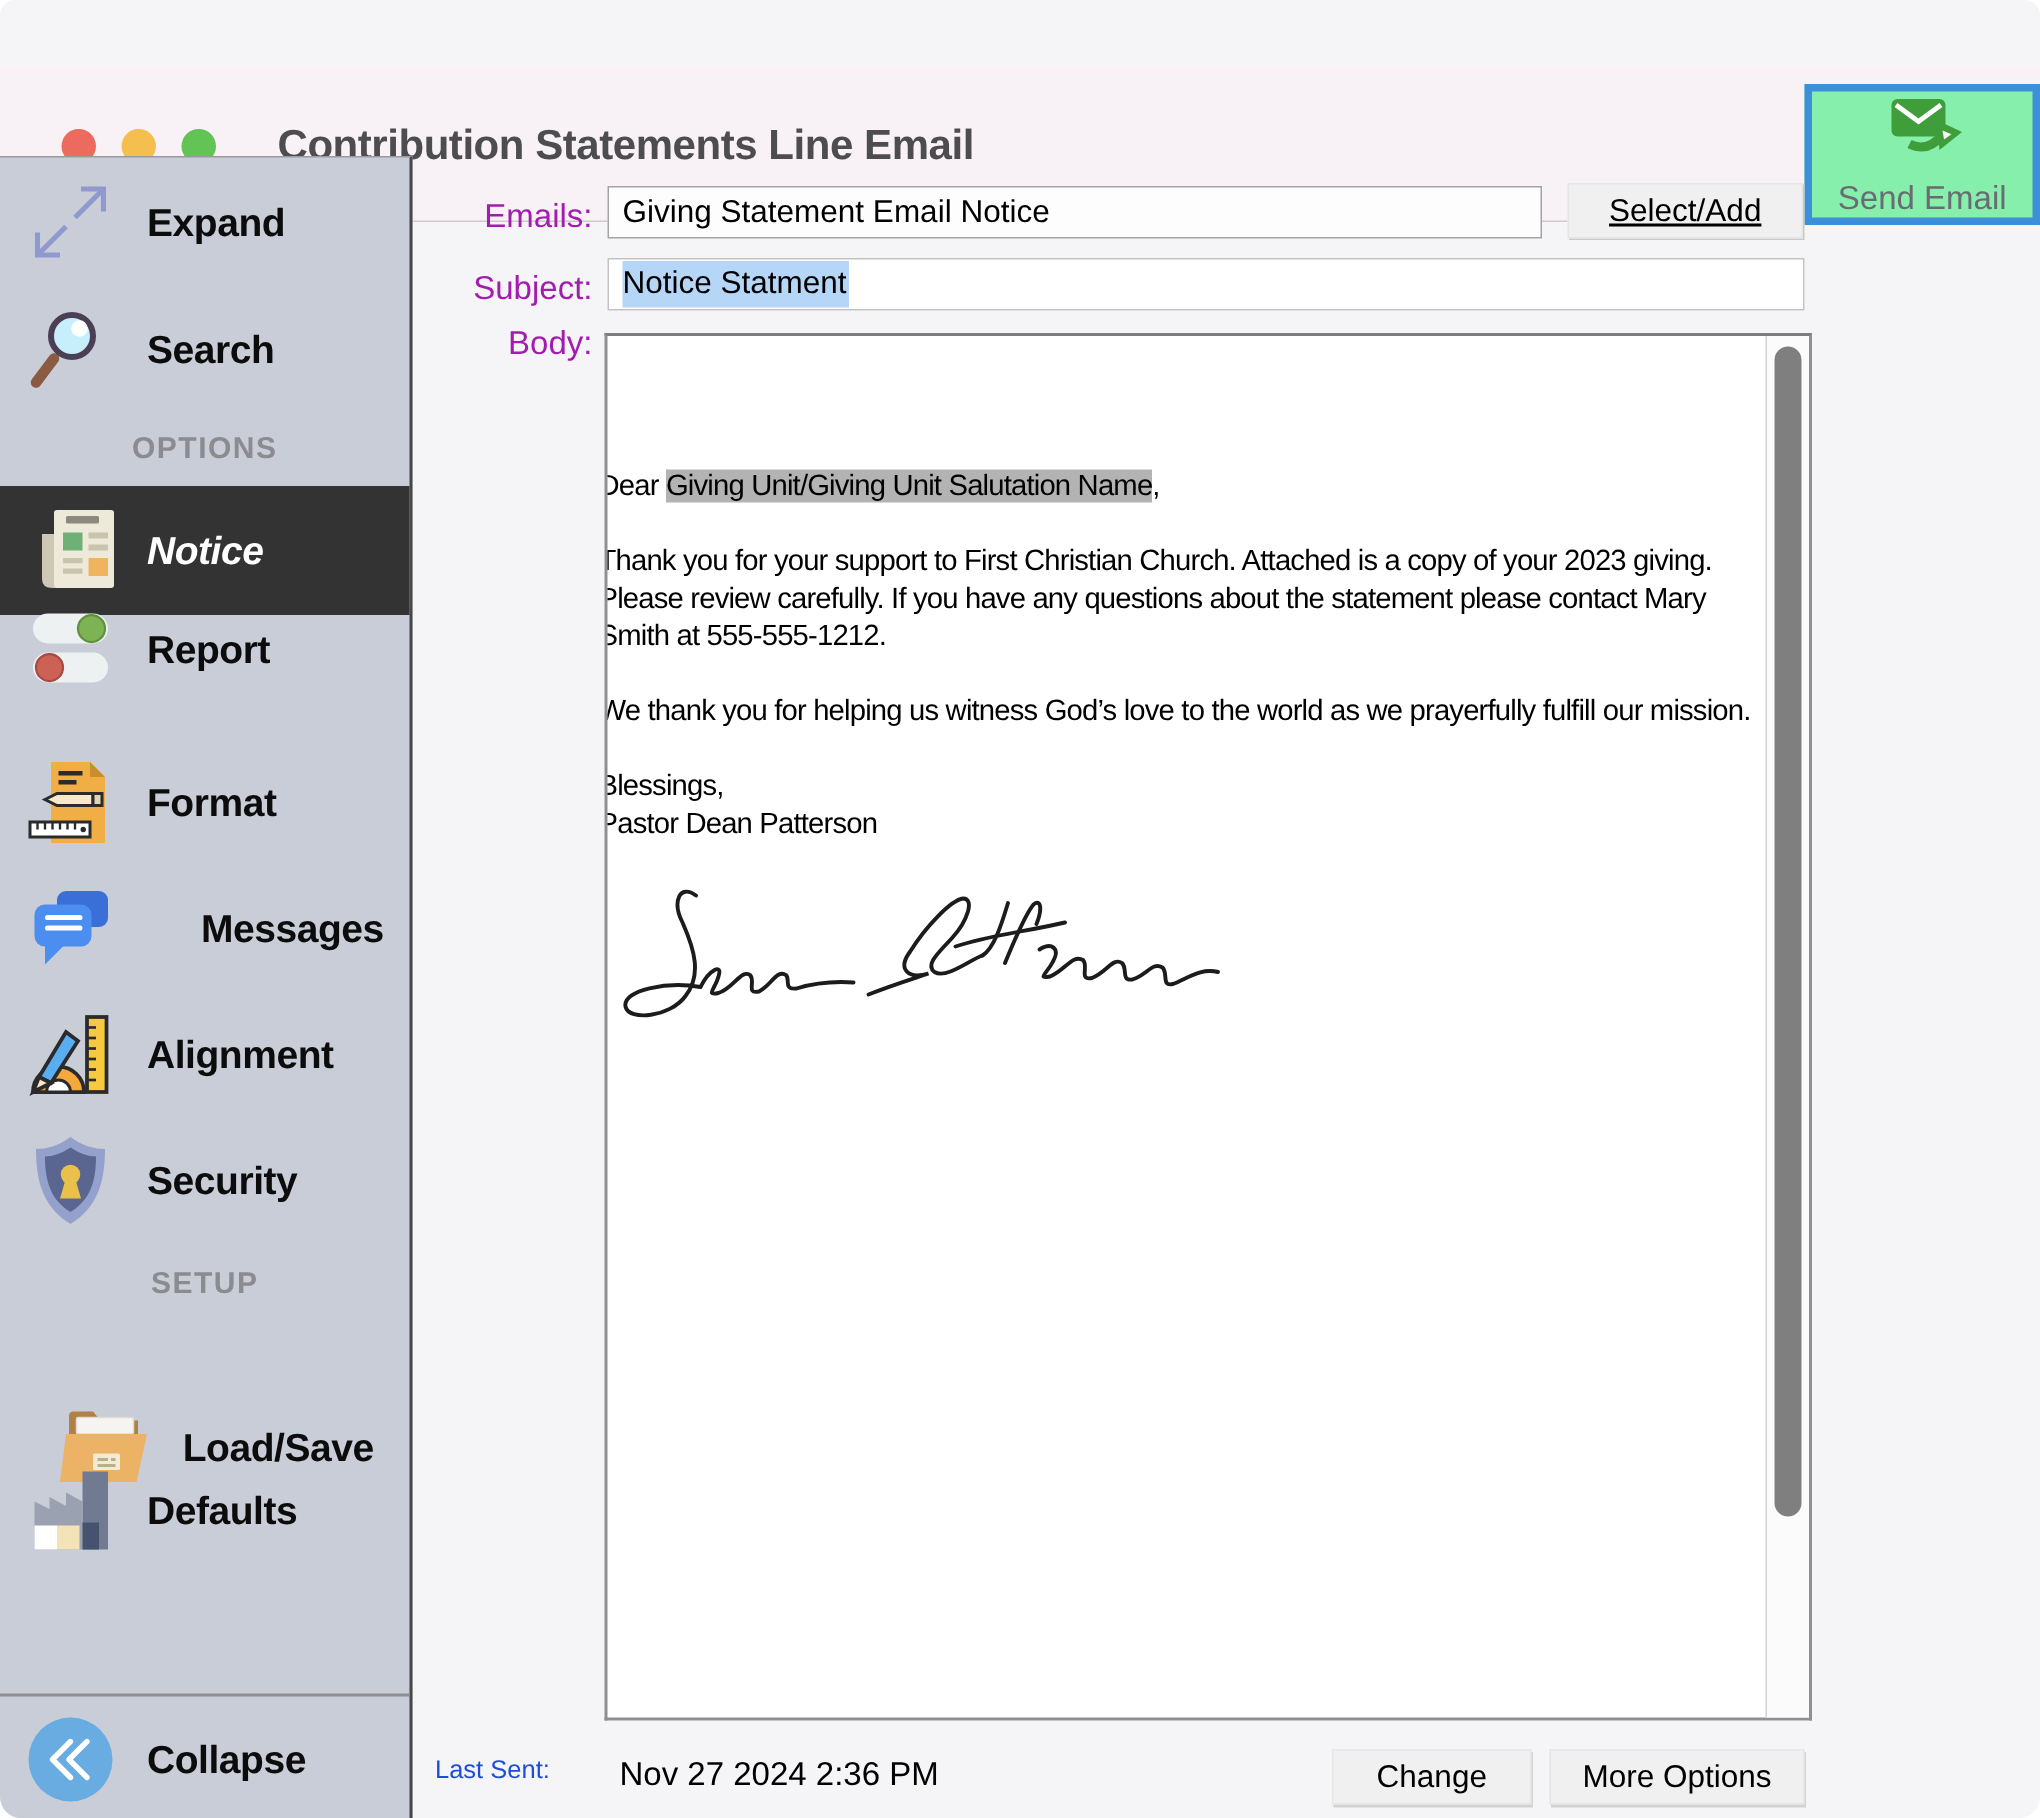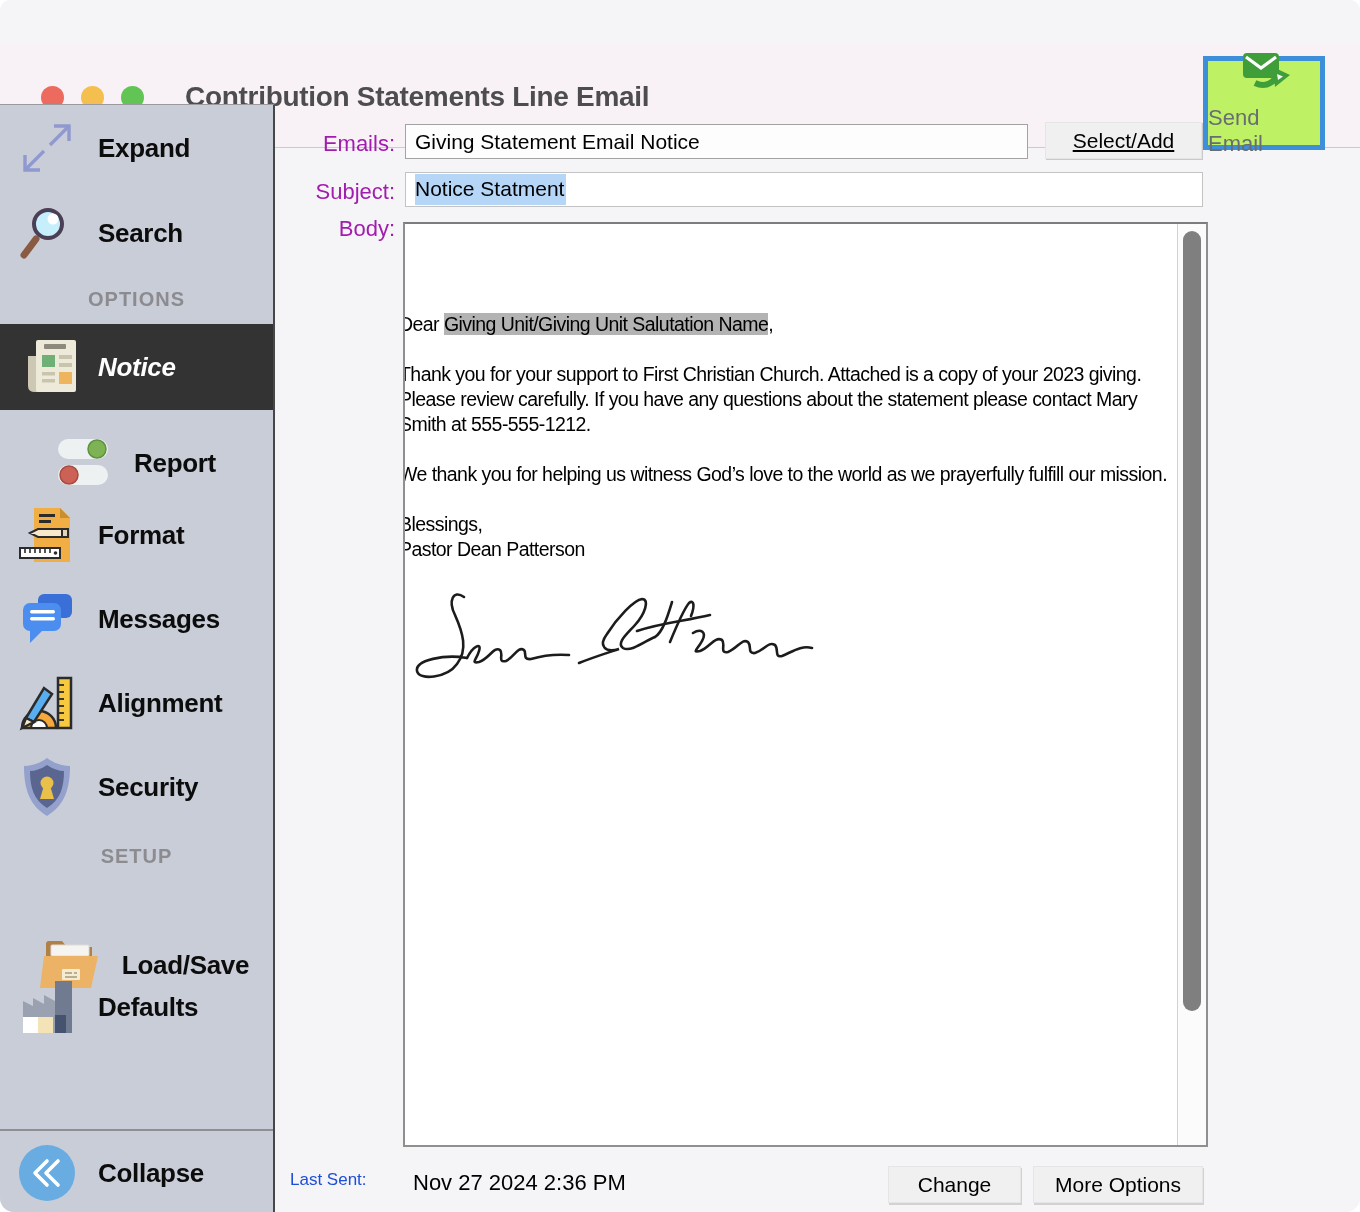--- a/index.html
+++ b/index.html
@@ -16,22 +16,22 @@
   .traffic { position:absolute; top:42px; left:41px; display:flex; gap:17px; }
   .light { width:23px; height:23px; border-radius:50%; }
   .light.red { background:#ed6a5e; }
   .light.yellow { background:#f4bf4f; }
   .light.green { background:#61c454; }
   .win-title {
     position:absolute; left:185px; top:37px;
     font-size:28px; font-weight:bold; color:#4d4d4f; letter-spacing:-0.3px;
   }
   .send-email-btn {
-    position:absolute; left:1203px; top:12px; width:122px; height:94px;
-    border:5px solid #3d8fd9; background:#bef264; cursor:pointer;
+    position:absolute; left:1203px; top:12px; width:157px; height:94px;
+    border:5px solid #3d8fd9; background:#86efac; cursor:pointer;
     display:flex; flex-direction:column; align-items:center; justify-content:center; gap:6px;
   }
   .send-email-label { font-size:22px; color:#696d73; }
   
   .sidebar {
     position:absolute; left:0; top:104px; width:275px; bottom:0;
     background:#c9cdd7; border-top:1px solid #9a9aa0; border-right:2px solid #474747;
   }
   .side-item { position:absolute; left:0; width:100%; height:84px; display:flex; align-items:center; cursor:pointer; }
   .side-item .iconbox { width:70px; margin-left:12px; display:flex; align-items:center; justify-content:center; flex:0 0 70px; }
@@ -163,21 +163,21 @@
           <rect x="45" y="21" width="13" height="4" fill="#c9c4ae"></rect>
           <rect x="45" y="29" width="13" height="4" fill="#c9c4ae"></rect>
           <rect x="28" y="38" width="13" height="3.5" fill="#c9c4ae"></rect>
           <rect x="28" y="45" width="13" height="3.5" fill="#c9c4ae"></rect>
           <rect x="45" y="38" width="13" height="12" fill="#efb45e"></rect>
         </svg>
       </span>
       <span class="slabel">Notice</span>
     </div>
 
-    <div class="side-item" style="top:316px;padding-left:36px;">
+    <div class="side-item" style="top:286px;">
       <span class="iconbox">
         <svg width="62" height="60" viewBox="0 0 62 60">
           <rect x="6" y="6" width="50" height="20" rx="10" fill="#eef1f2"></rect>
           <circle cx="45" cy="16" r="9" fill="#7db354" stroke="#5e9140" stroke-width="1.5"></circle>
           <rect x="6" y="32" width="50" height="20" rx="10" fill="#eef1f2"></rect>
           <circle cx="17" cy="42" r="9" fill="#cc6256" stroke="#a84b42" stroke-width="1.5"></circle>
         </svg>
       </span>
       <span class="slabel">Report</span>
     </div>
@@ -203,21 +203,21 @@
               <line x1="24" y1="44" x2="24" y2="49"></line>
             <line x1="29" y1="44" x2="29" y2="49"></line>
               <line x1="34" y1="44" x2="34" y2="49"></line>
           </g>
           <circle cx="39.5" cy="49" r="1.8" fill="#2b2b2b"></circle>
         </svg>
       </span>
       <span class="slabel">Format</span>
     </div>
 
-    <div class="side-item" style="top:472px;">
+    <div class="side-item" style="top:472px;gap:36px;">
       <span class="iconbox">
         <svg width="62" height="60" viewBox="0 0 62 60">
           <rect x="22" y="5" width="34" height="24" rx="6" fill="#3a6fd8"></rect>
           <rect x="7" y="14" width="38" height="28" rx="7" fill="#4b8ef0"></rect>
           <polygon points="14,40 14,54 28,40" fill="#4b8ef0"></polygon>
           <rect x="14" y="21" width="25" height="3.4" rx="1.7" fill="#ffffff"></rect>
           <rect x="14" y="28" width="25" height="3.4" rx="1.7" fill="#ffffff"></rect>
         </svg>
       </span>
       <span class="slabel">Messages</span>

